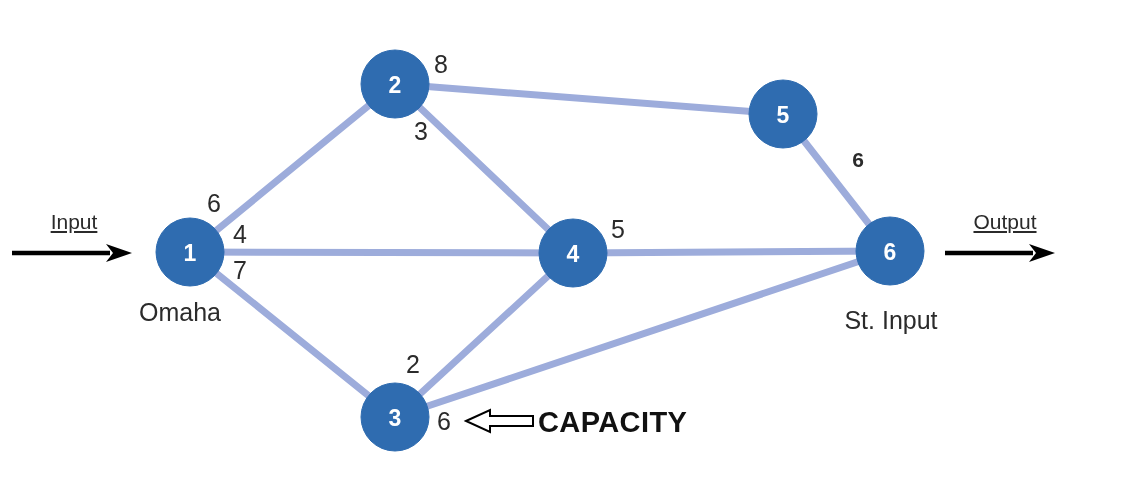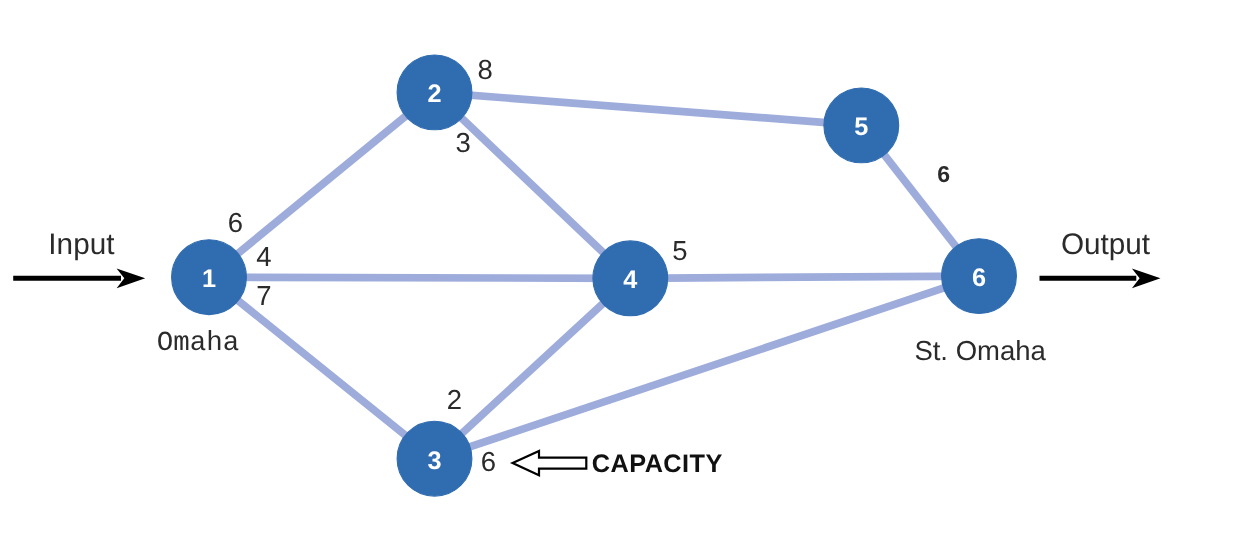--- a/index.html
+++ b/index.html
@@ -60,29 +60,30 @@
     position: absolute;
     font-family: "Liberation Sans", sans-serif;
     font-size: 25px;
     color: #2b2b2b;
     white-space: nowrap;
     transform: translate(-50%, -50%);
   }
   .io-label {
     position: absolute;
     font-family: "Liberation Sans", sans-serif;
-    font-size: 27px;
+    font-size: 21px;
     color: #2b2b2b;
     white-space: nowrap;
     transform: translate(-50%, -50%);
+    text-decoration: underline;
   }
   .annot-label {
     position: absolute;
     font-family: "Liberation Sans", sans-serif;
-    font-size: 23px;
+    font-size: 29px;
     font-weight: bold;
     color: #111111;
     letter-spacing: 0.4px;
     white-space: nowrap;
     transform: translate(0, -50%);
   }
   .io-arrow-line {
     stroke: #000000;
     stroke-width: 4.5;
   }
@@ -153,20 +154,20 @@
   <div id="overlay-labels">
       <div class="cap-label" style="left: 214px; top: 203px;">6</div>
       <div class="cap-label" style="left: 240px; top: 234px;">4</div>
       <div class="cap-label" style="left: 240px; top: 270px;">7</div>
       <div class="cap-label" style="left: 441px; top: 64px;">8</div>
       <div class="cap-label" style="left: 421px; top: 131px;">3</div>
       <div class="cap-label" style="left: 618px; top: 229px;">5</div>
       <div class="cap-label bold" style="left: 858px; top: 159px;">6</div>
       <div class="cap-label" style="left: 413px; top: 364px;">2</div>
       <div class="cap-label" style="left: 444px; top: 421px;">6</div>
-      <div class="city-label" style="left: 180px; top: 312px; font-family: Liberation Mono, monospace;">Omaha</div>
-      <div class="city-label" style="left: 891px; top: 320px;">St. Omaha</div>
+      <div class="city-label" style="left: 180px; top: 312px;">Omaha</div>
+      <div class="city-label" style="left: 891px; top: 320px;">St. Input</div>
       <div class="io-label" style="left: 74px; top: 222px;">Input</div>
       <div class="io-label" style="left: 1005px; top: 222px; text-align: center;">Output</div>
       <div class="annot-label" style="left: 538px; top: 422px;">CAPACITY</div>
     </div>
 
 </div>
 
 </body></html>

